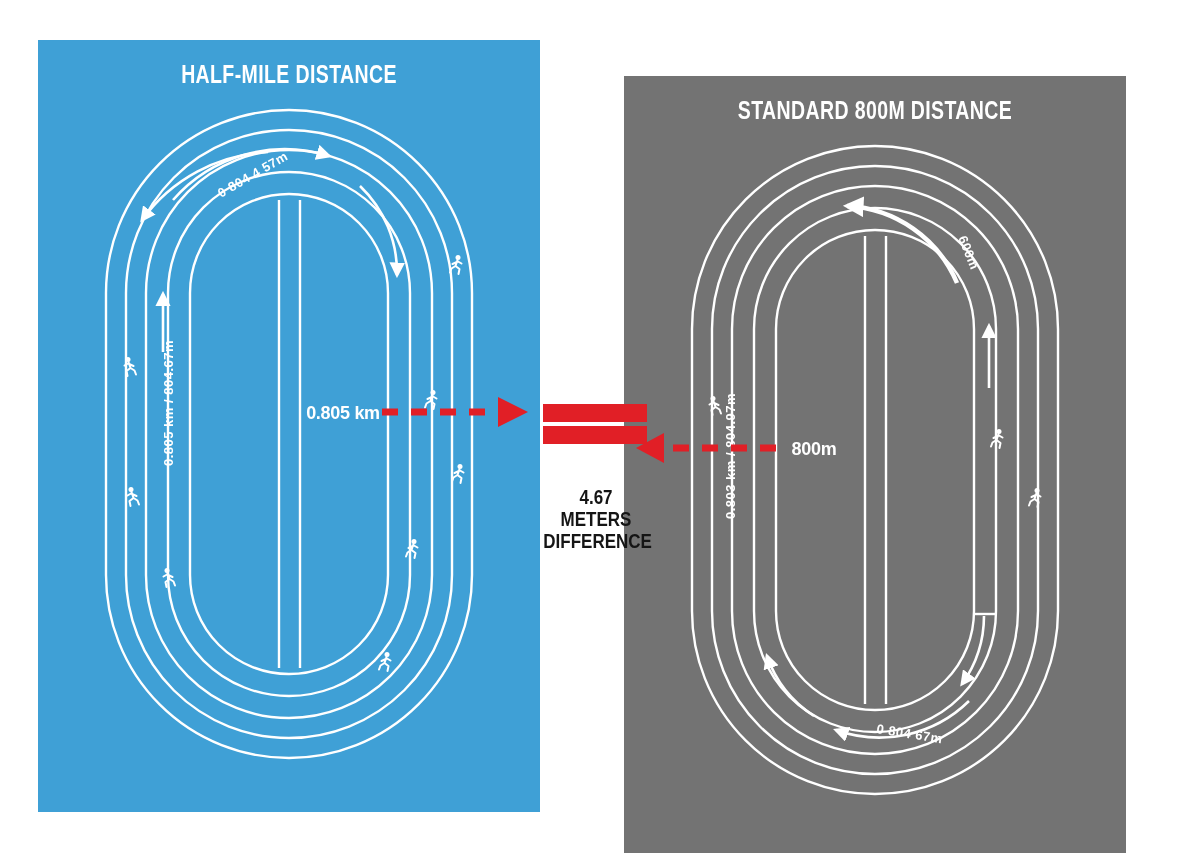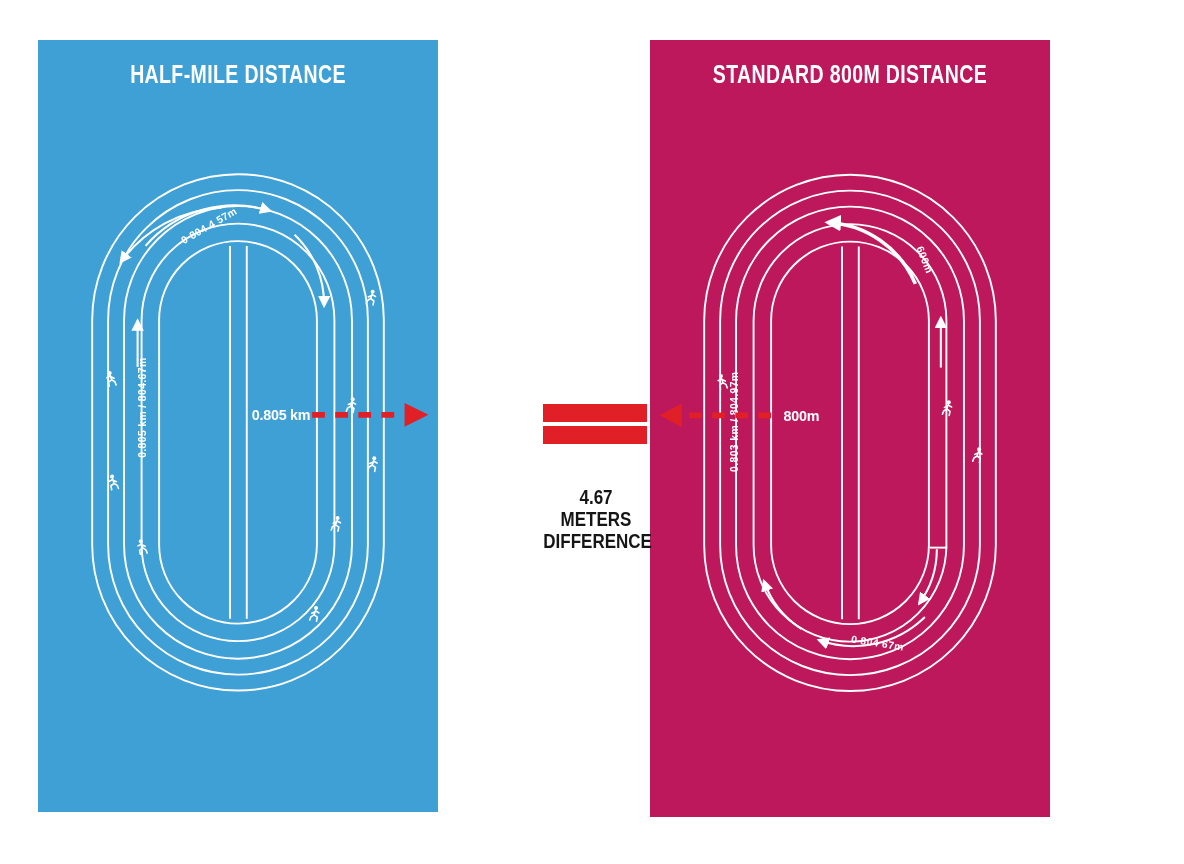--- a/index.html
+++ b/index.html
@@ -1,20 +1,20 @@
 <!DOCTYPE html>
 <html><head>
 <meta charset="utf-8">
 <style>
   html,body{margin:0;padding:0;background:#fff;}
   body{width:1184px;height:864px;font-family:"Liberation Sans",sans-serif;}
   .canvas{position:relative;width:1184px;height:864px;background:#fff;overflow:hidden;}
-  .panel{position:absolute;top:40px;width:400px;}
+  .panel{position:absolute;top:40px;width:502px;}
   .panel.left{left:38px;height:772px;background:#3FA0D6;}
-  .panel.right{left:650px;height:777px;background:#be185d;}
+  .panel.right{left:624px;height:777px;background:#737373;margin-top:36px;}
   .panel h1{position:absolute;top:20px;left:0;width:100%;margin:0;text-align:center;
     color:#fff;font-size:25px;font-weight:800;letter-spacing:.5px;transform:scaleX(.78);}
   svg.track{position:absolute;left:0;top:0;width:100%;height:100%;display:block;}
   .ln{fill:none;stroke:#fff;stroke-width:2.4;}
   .arc{fill:none;stroke:#fff;stroke-width:2.6;}
   .arcB{fill:none;stroke:#fff;stroke-width:4.5;}
   svg text{font-family:"Liberation Sans",sans-serif;font-weight:bold;fill:#fff;}
   text.small{font-size:13px;letter-spacing:.5px;}
   text.big{font-size:18px;letter-spacing:-.3px;}
   .reddash{fill:none;stroke:#E11F26;stroke-width:7;stroke-dasharray:16 13;}

